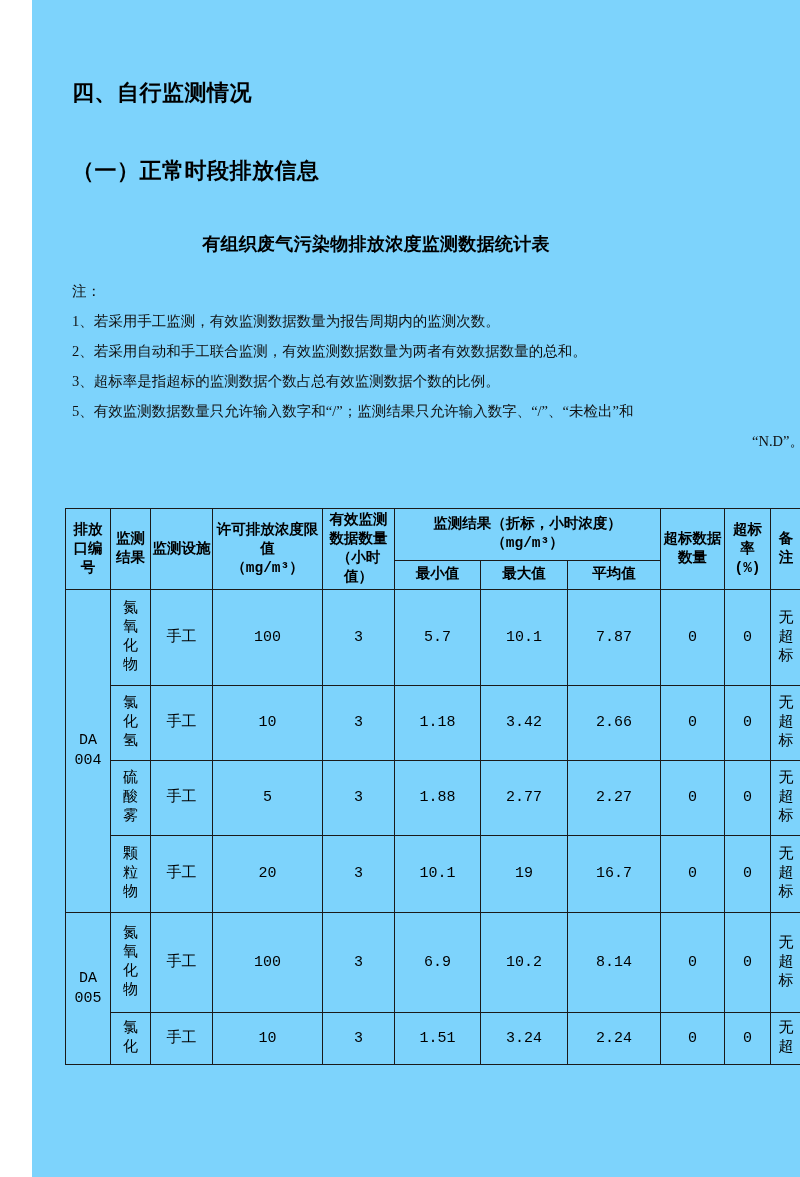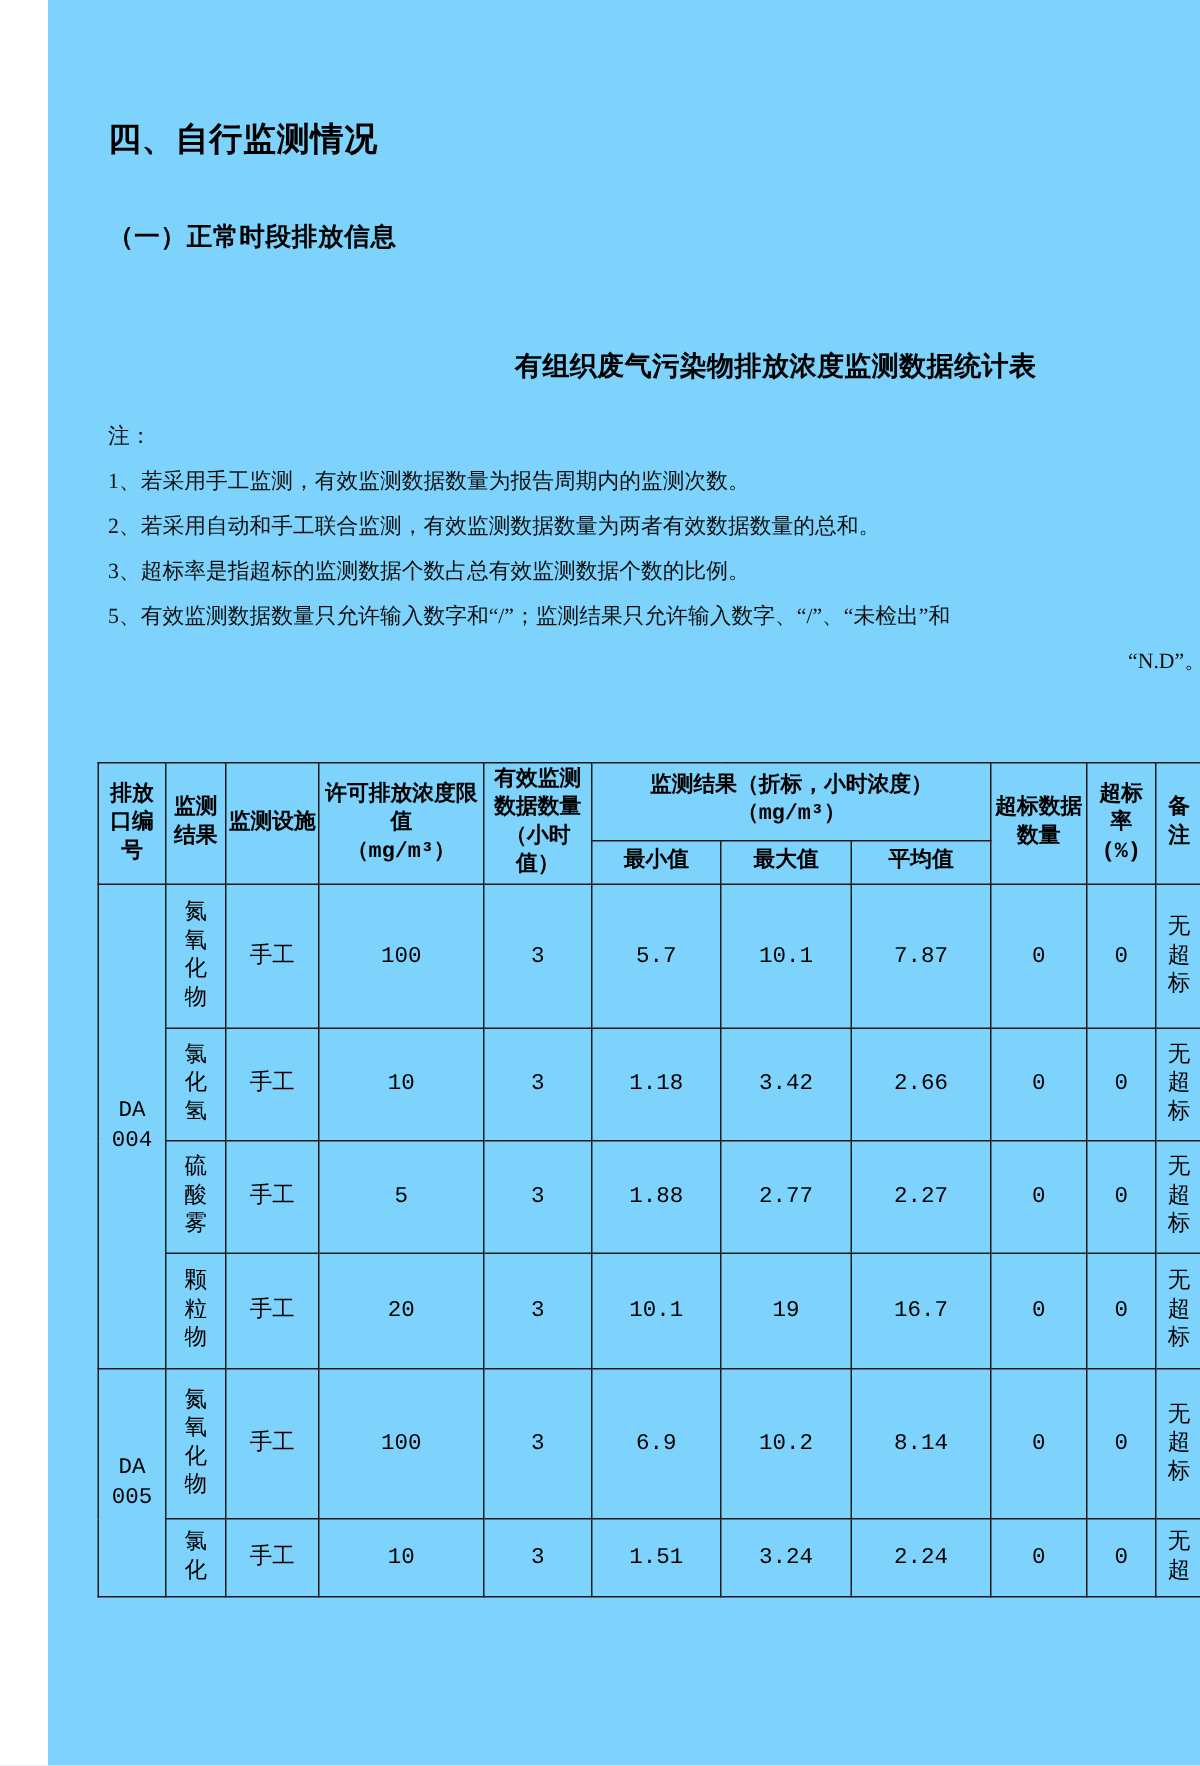--- a/index.html
+++ b/index.html
@@ -31,33 +31,33 @@
     top: 78px;
     font-family: "Liberation Sans", "DejaVu Sans", sans-serif;
     font-size: 22px;
     font-weight: bold;
     letter-spacing: 0.5px;
     white-space: nowrap;
   }
   .h-sub {
     position: absolute;
     left: 40px;
-    top: 146px;
+    top: 156px;
     font-family: "Liberation Serif", "DejaVu Serif", serif;
-    font-size: 17px;
+    font-size: 22px;
     font-weight: bold;
     letter-spacing: 0.5px;
     white-space: nowrap;
   }
   .h-table-title {
     position: absolute;
-    left: 3px;
+    left: 16px;
     top: 232px;
     width: 656px;
-    text-align: right;
+    text-align: center;
     font-family: "Liberation Sans", "DejaVu Sans", sans-serif;
     font-size: 18px;
     font-weight: bold;
     letter-spacing: 0.3px;
   }
 
   
   .notes {
     position: absolute;
     left: 40px;

